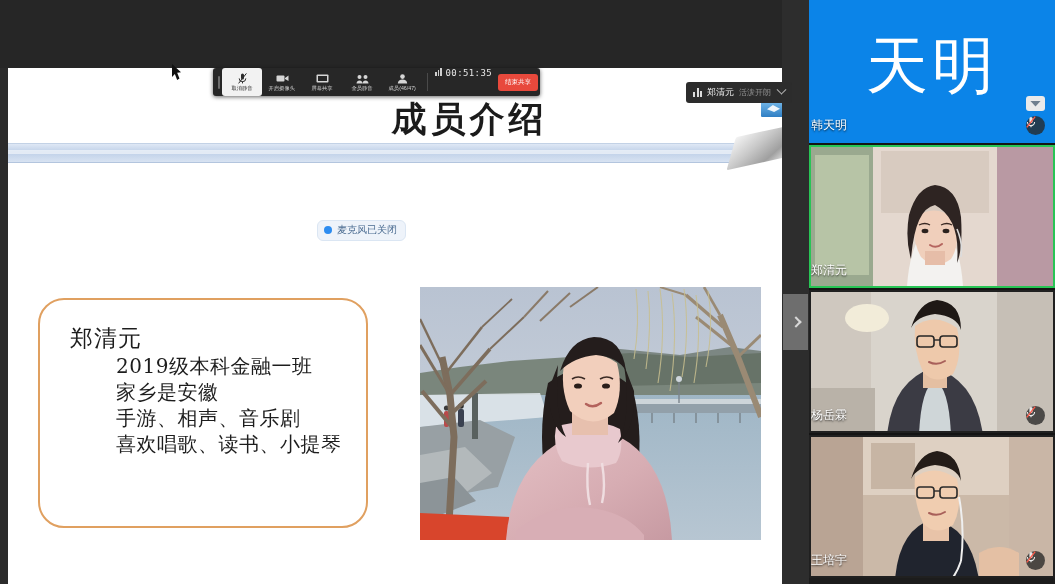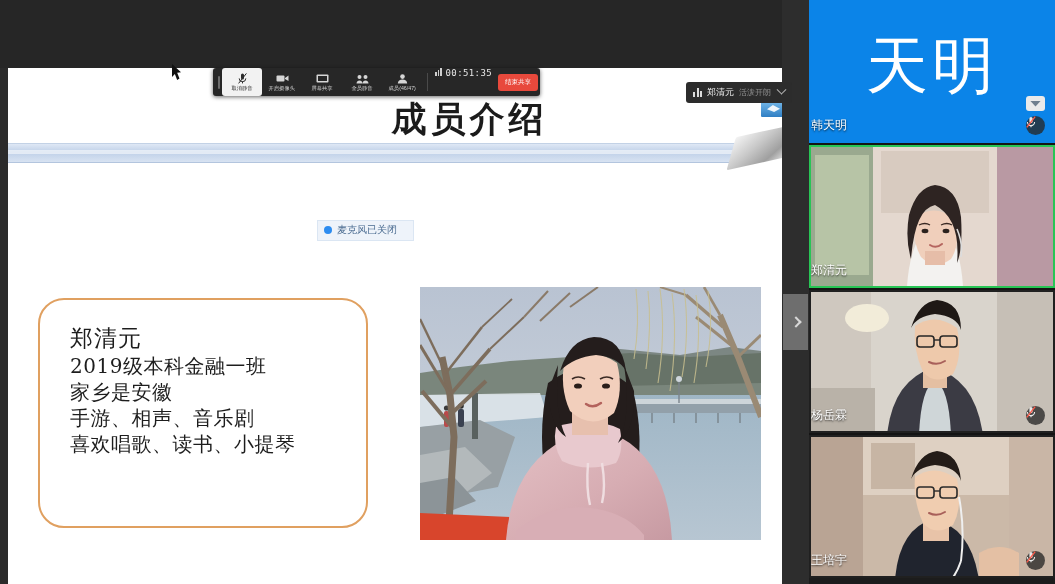--- a/index.html
+++ b/index.html
@@ -73,22 +73,22 @@
     background: #ffffff; clip-path: polygon(0 60%, 45% 0, 100% 55%, 55% 100%);
     opacity: .9;
   }
 
   
   #mic-toast {
     position: absolute; left: 309px; top: 152px;
     display: flex; align-items: center; gap: 5px;
     background: #eef3fa;
     border: 1px solid #dbe6f3;
-    border-radius: 0;
-    padding: 2px 16px 3px 6px;
+    border-radius: 6px;
+    padding: 2px 8px 3px 6px;
   }
   #mic-toast .dot {
     width: 8px; height: 8px; border-radius: 50%;
     background: #2d8cf0; flex: none;
   }
   #mic-toast .txt { font-size: 10px; color: #4a6b90; white-space: nowrap; }
 
   
   #info-box {
     position: absolute; left: 30px; top: 230px;
@@ -97,21 +97,21 @@
     border-radius: 26px;
     background: transparent;
   }
   #info-text {
     position: absolute; left: 62px; top: 255px;
     width: 300px;
     font-family: "DejaVu Serif", "Liberation Serif", serif;
     color: #1d1d1d;
   }
   #info-name { font-size: 23px; line-height: 30px; letter-spacing: 1px; }
-  .info-line { font-size: 20px; line-height: 26px; letter-spacing: 0.5px; white-space: nowrap; }
+  .info-line { font-size: 20px; line-height: 26px; letter-spacing: 0.5px; white-space: nowrap; margin-left: 46px; }
 
   
   #photo {
     position: absolute; left: 412px; top: 219px;
     width: 341px; height: 253px;
     overflow: hidden;
     background: #9fb3c4;
   }
   #photo svg { display: block; }
 

